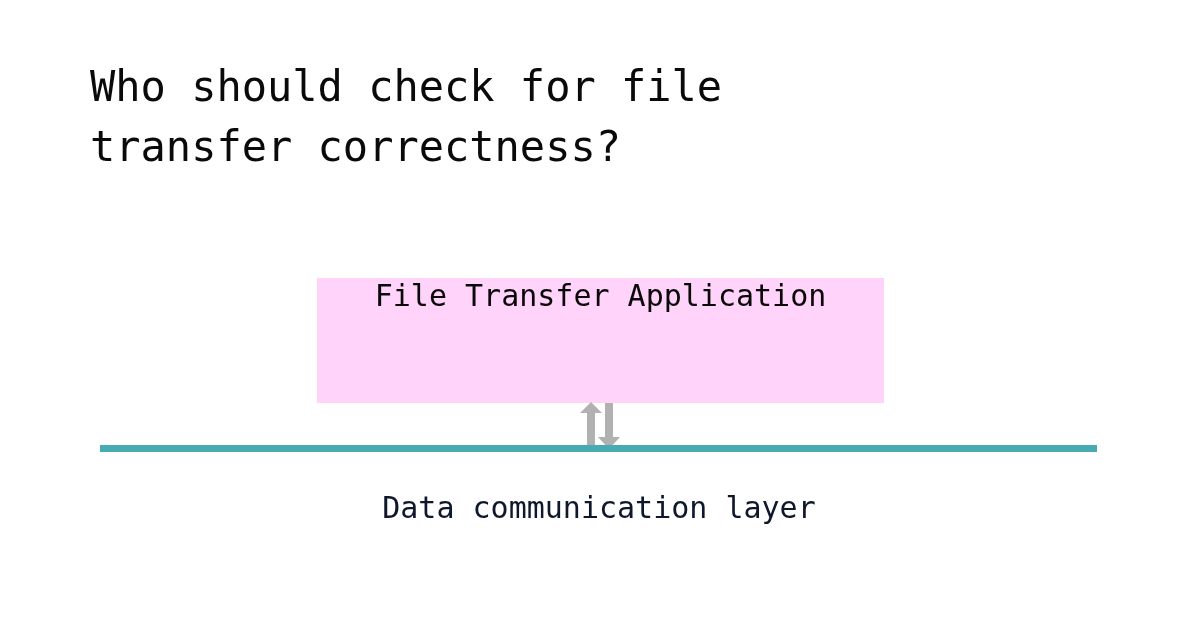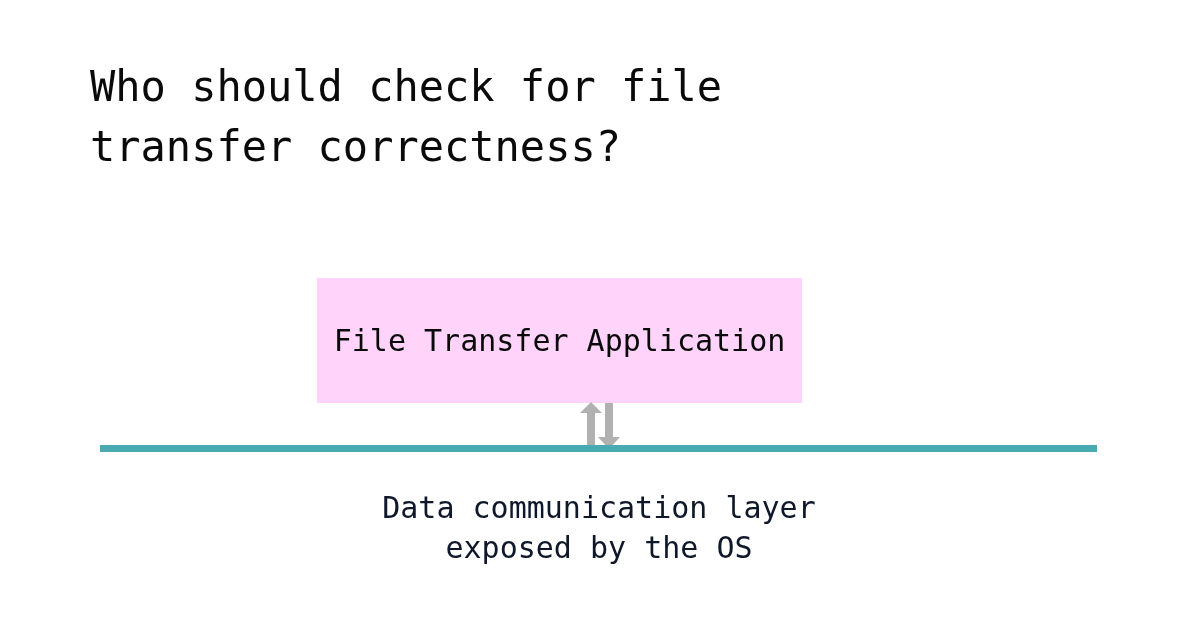--- a/index.html
+++ b/index.html
@@ -24,24 +24,23 @@
     font-size: 42px;
     line-height: 60px;
     font-weight: normal;
     letter-spacing: 0;
     color: #0a0a0a;
   }
   .app-box {
     position: absolute;
     left: 317px;
     top: 278px;
-    width: 485px;
+    width: 567px;
     height: 125px;
     display: flex;
-    align-items: center;
     justify-content: center;
   }
   .app-box-label {
     font-size: 30px;
     color: #0a0a0a;
     white-space: nowrap;
   }
   .arrows {
     position: absolute;
     left: 575px;
@@ -82,16 +81,15 @@
 
   <svg class="arrows" viewBox="0 0 50 50" xmlns="http://www.w3.org/2000/svg">
     <path d="M16 2 L27 13 L20 13 L20 46 L12 46 L12 13 L5 13 Z" style="fill: rgb(177, 177, 177);"></path>
     <path d="M34 49 L23 37 L30 37 L30 3 L38 3 L38 37 L45 37 Z" style="fill: rgb(177, 177, 177);"></path>
   </svg>
 
   <div class="layer-line" style="background-color: rgb(72, 171, 177);"></div>
 
   <div class="layer-caption">
     <div>Data communication layer</div>
-    <div>exposed by the OS</div>
   </div>
 
 </div>
 
 </body></html>

